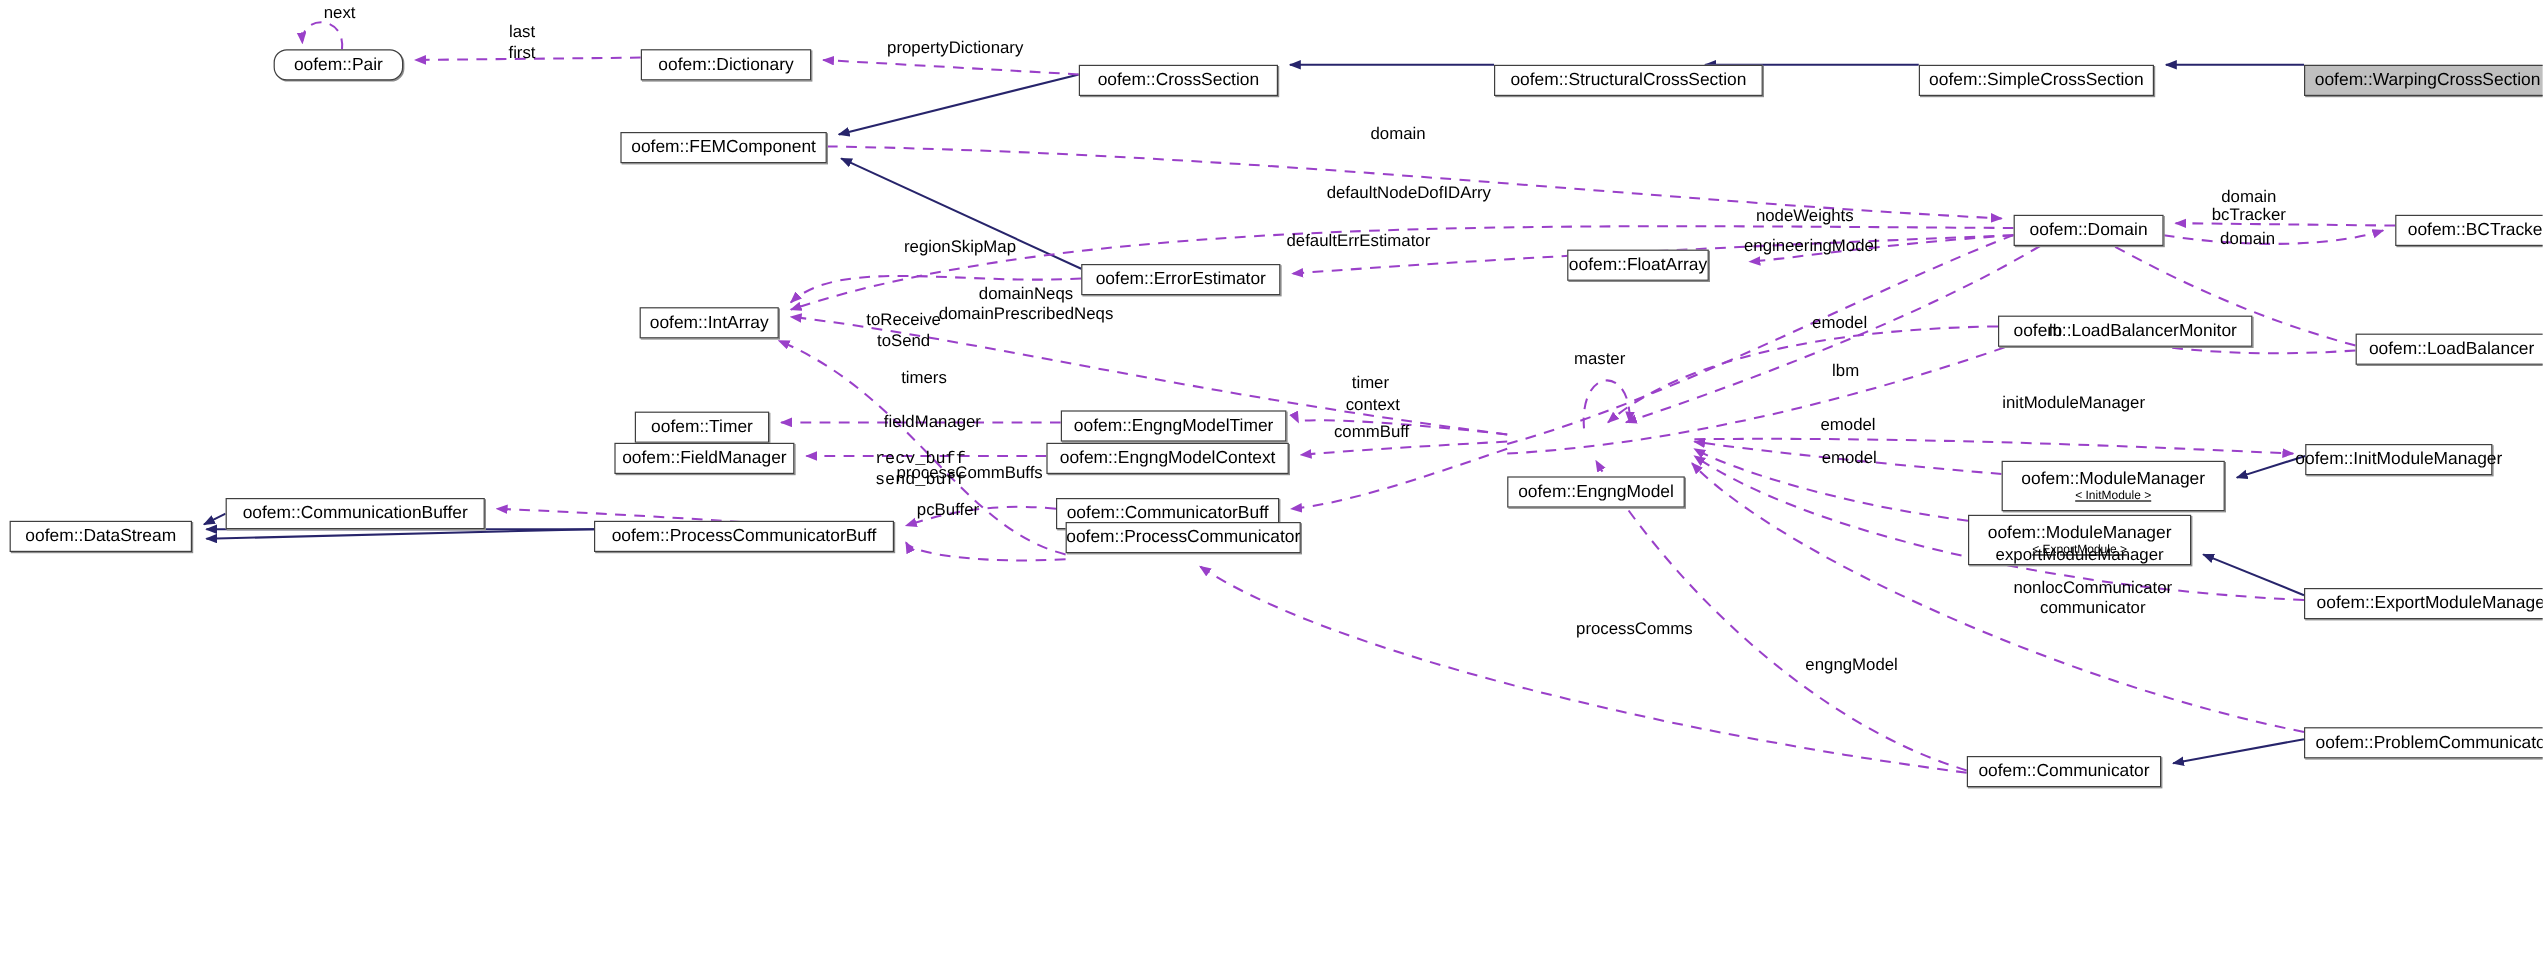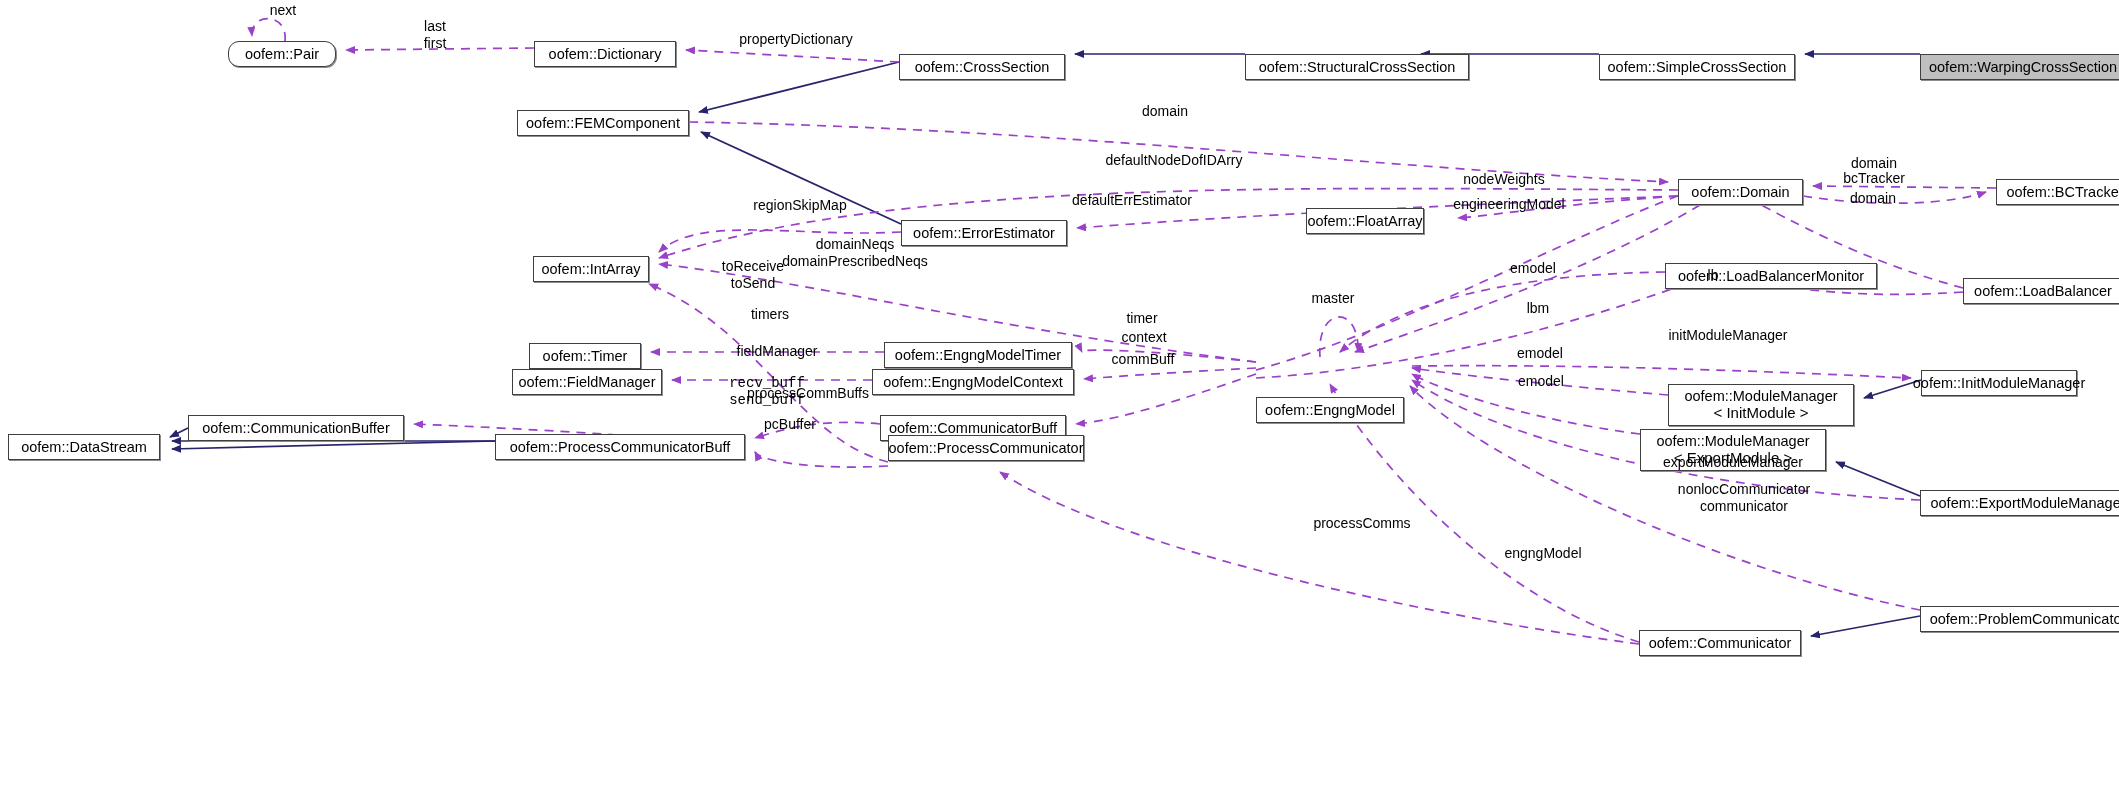--- a/index.html
+++ b/index.html
@@ -36,21 +36,22 @@
     align-items: center;
     justify-content: center;
     white-space: nowrap;
     box-shadow: 1px 1px 0 0 #8c8c8c;
     z-index: 5;
   }
   .node.highlight {
     background: #bfbfbf;
   }
   .node .l2 {
-    font-size: 15px;
+    font-size: 10px;
+    text-decoration: underline;
   }
   .elabel {
     position: absolute;
     font-size: 14px;
     color: #000000;
     line-height: 1.18;
     white-space: nowrap;
     text-align: center;
     transform: translateX(-50%);
     z-index: 6;

